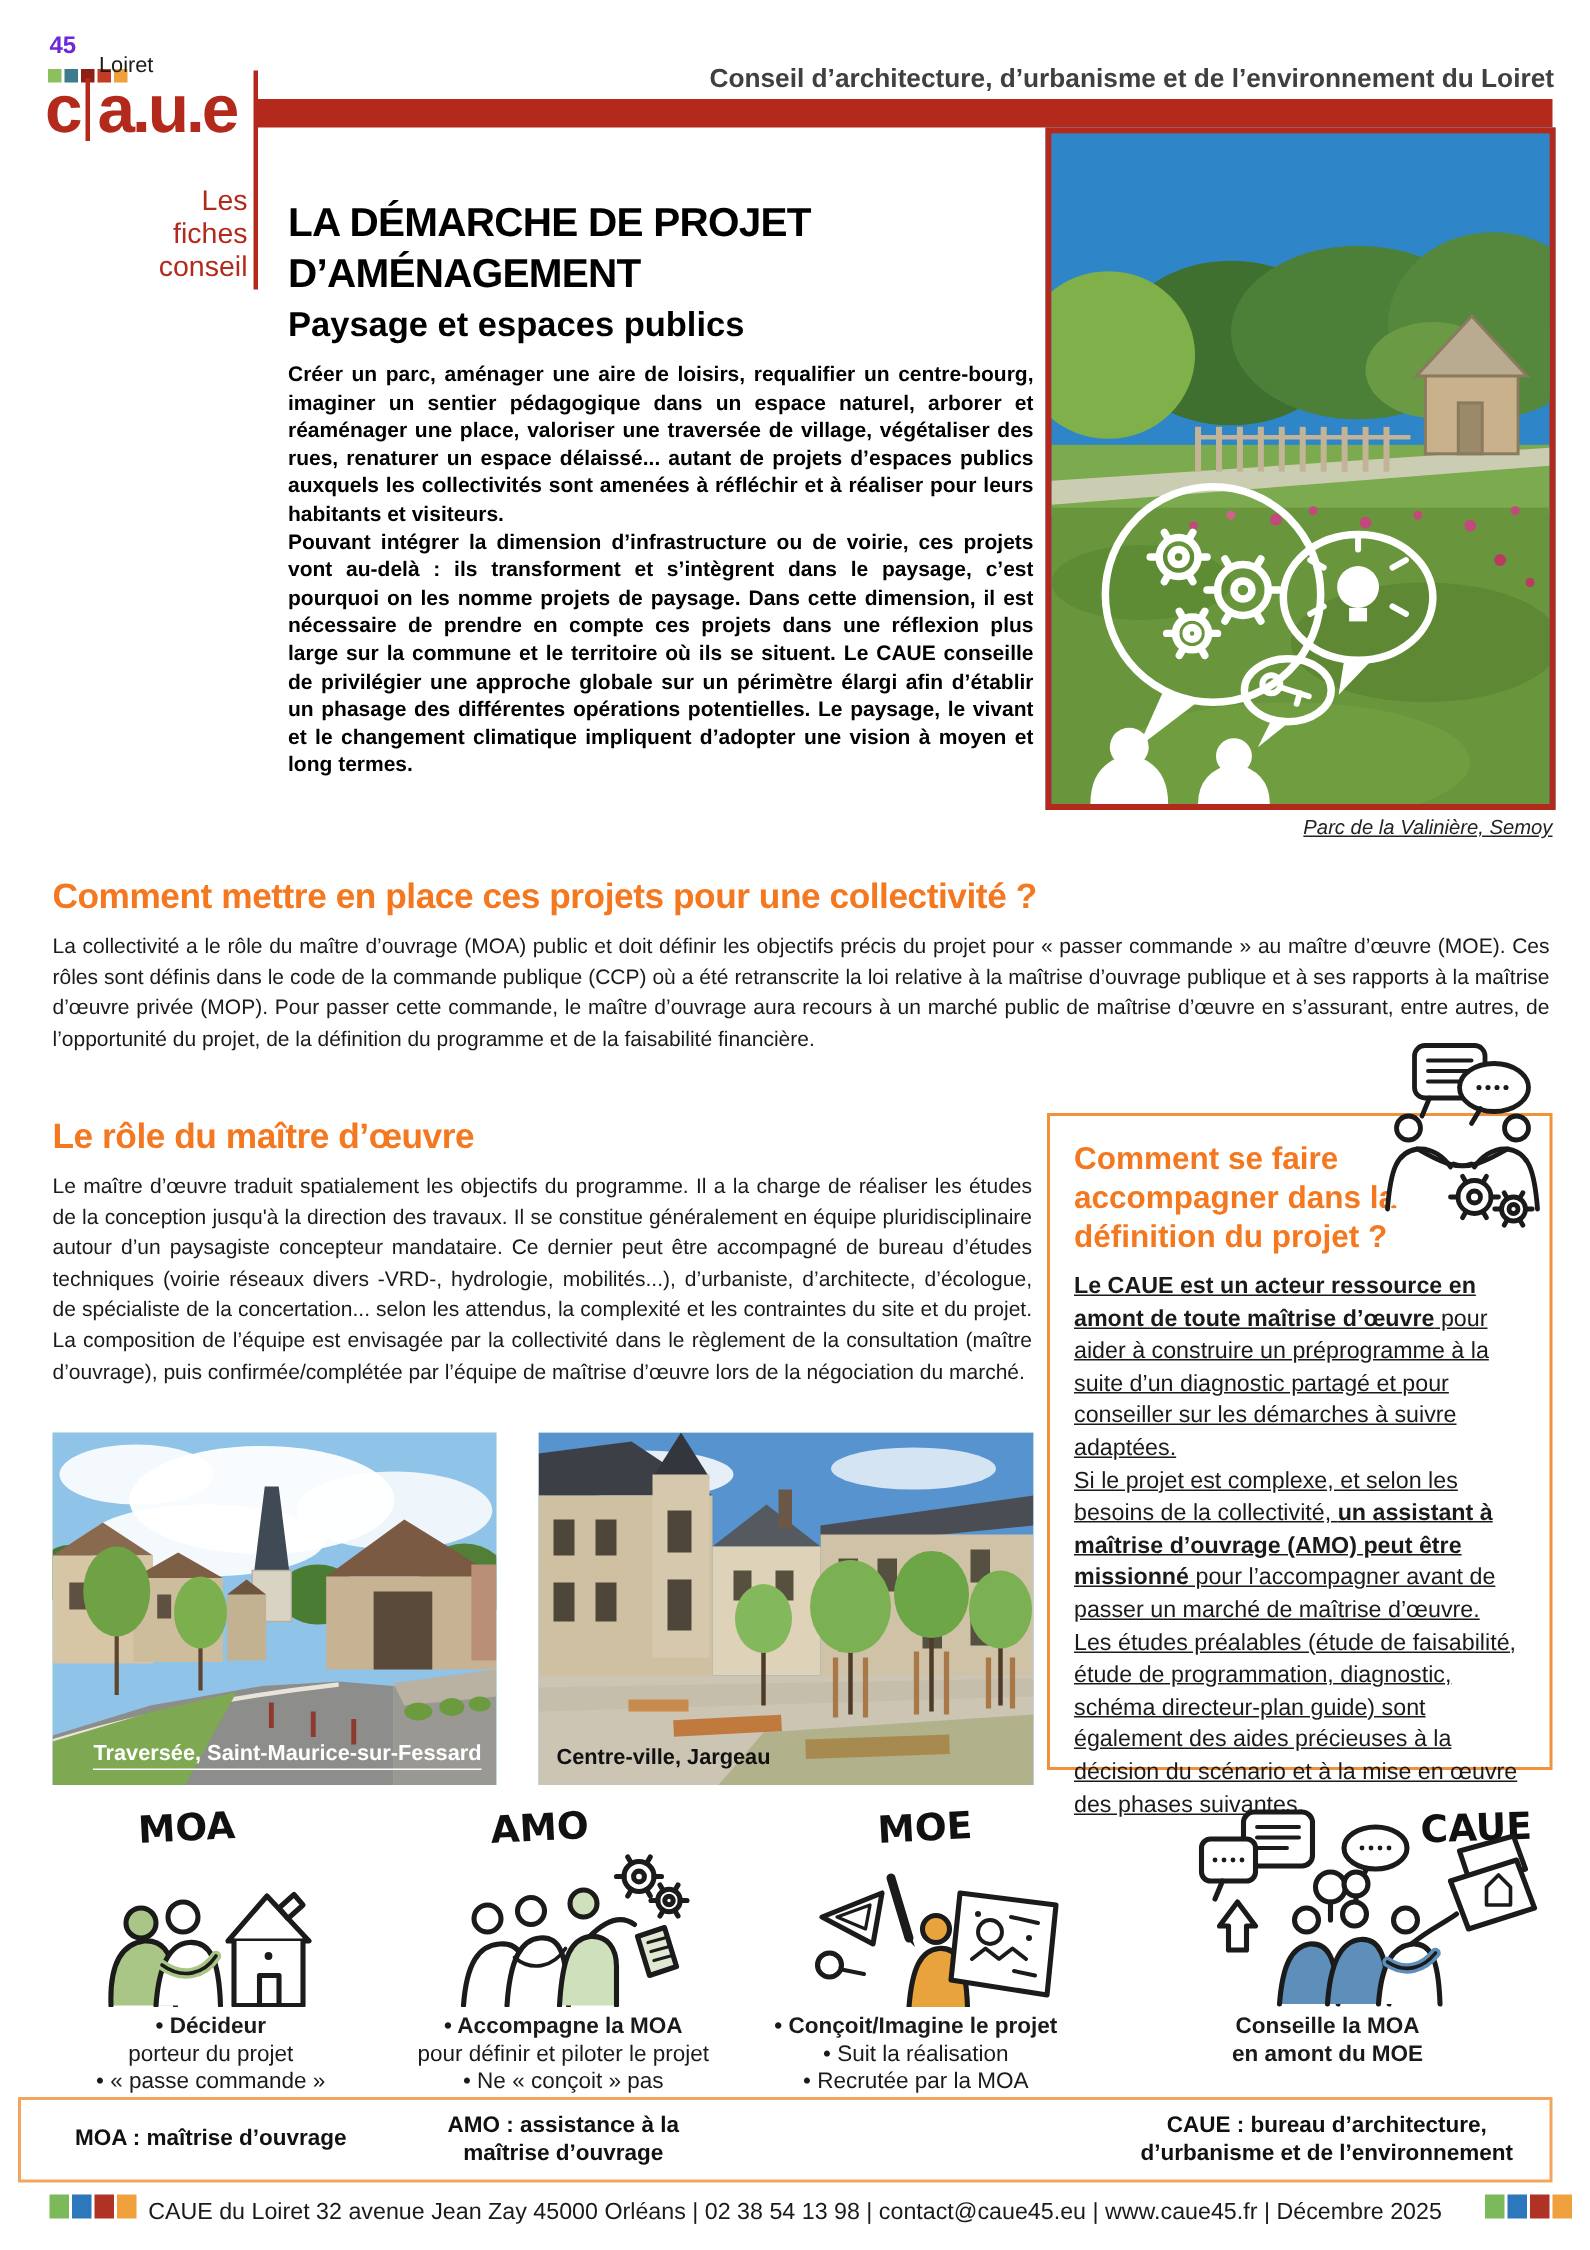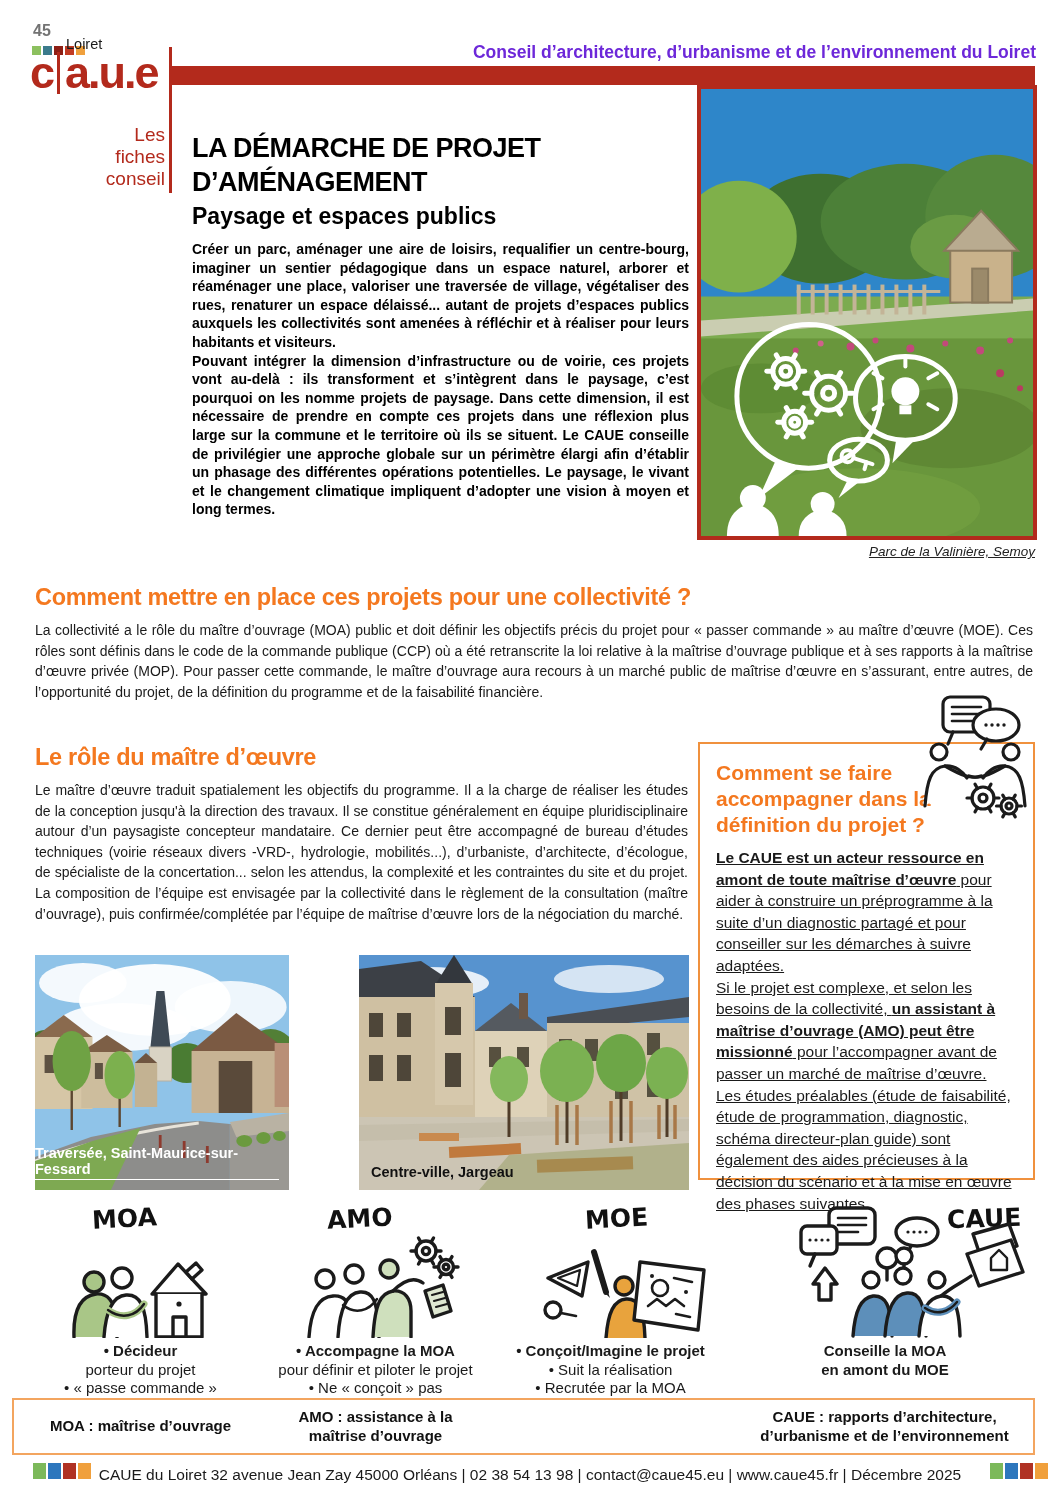--- a/index.html
+++ b/index.html
@@ -1,26 +1,26 @@
 <!DOCTYPE html>
 <html><head>
 <meta charset="utf-8">
 <style>
   html,body{margin:0;padding:0;background:#e8e8e8;}
   .page{position:relative;width:1060px;height:1500px;background:#fff;margin:0 auto;
         font-family:"Liberation Sans",sans-serif;color:#111;overflow:hidden;}
   
-  .pagenum{position:absolute;left:33px;top:22px;font-size:16px;font-weight:700;color:#737373;}
+  .pagenum{position:absolute;left:33px;top:22px;font-size:16px;font-weight:700;color:#6d28d9;}
   .hdr-squares{position:absolute;left:32px;top:46px;display:flex;gap:2px;}
   .hdr-squares span{width:9px;height:9px;display:block;}
   .region{position:absolute;left:66px;top:36px;font-size:14.5px;color:#1a1a1a;}
   .logo{position:absolute;left:30px;top:50px;display:flex;align-items:center;
         font-size:45px;font-weight:700;color:#b32a1c;letter-spacing:-2px;line-height:1;}
   .logo .bar{width:3px;height:42px;background:#b32a1c;margin:0 5px 0 4px;}
-  .org-title{position:absolute;right:24px;top:42px;font-size:17.5px;font-weight:700;color:#6d28d9;}
+  .org-title{position:absolute;right:24px;top:42px;font-size:17.5px;font-weight:700;color:#404040;}
   .red-bar{position:absolute;left:171px;top:66px;width:864px;height:19px;background:#b32a1c;}
   .red-vline{position:absolute;left:169px;top:47px;width:3px;height:146px;background:#b32a1c;}
   .series{position:absolute;left:55px;top:124px;width:110px;text-align:right;
           color:#b32a1c;font-size:19px;line-height:22px;font-weight:400;}
   
   .title{position:absolute;left:192px;top:131px;font-size:27px;font-weight:700;
          letter-spacing:-.5px;line-height:34px;color:#000;}
   .subtitle{position:absolute;left:192px;top:203px;font-size:23px;font-weight:700;color:#000;}
   .intro{position:absolute;left:192px;top:240px;width:497px;height:318px;overflow:hidden;
          font-size:14px;font-weight:700;line-height:18.6px;text-align:justify;color:#000;}
@@ -211,21 +211,21 @@
   <div class="h-orange" style="left:35px;top:584px;">Comment mettre en place ces projets pour une collectivité ?</div>
   <div class="body-txt" style="left:35px;top:620px;width:998px;height:96px;overflow:hidden;">
     <p>La collectivité a le rôle du maître d’ouvrage (MOA) public et doit définir les objectifs précis du projet pour « passer commande » au maître d’œuvre (MOE). Ces rôles sont définis dans le code de la commande publique (CCP) où a été retranscrite la loi relative à la maîtrise d’ouvrage publique et à ses rapports à la maîtrise d’œuvre privée (MOP). Pour passer cette commande, le maître d’ouvrage aura recours à un marché public de maîtrise d’œuvre en s’assurant, entre autres, de l’opportunité du projet, de la définition du programme et de la faisabilité financière.</p>
   </div>
 
   <div class="h-orange" style="left:35px;top:744px;">Le rôle du maître d’œuvre</div>
   <div class="body-txt" style="left:35px;top:780px;width:653px;height:168px;overflow:hidden;">
     <p>Le maître d’œuvre traduit spatialement les objectifs du programme. Il a la charge de réaliser les études de la conception jusqu'à la direction des travaux. Il se constitue généralement en équipe pluridisciplinaire autour d’un paysagiste concepteur mandataire. Ce dernier peut être accompagné de bureau d’études techniques (voirie réseaux divers -VRD-, hydrologie, mobilités...), d’urbaniste, d’architecte, d’écologue, de spécialiste de la concertation... selon les attendus, la complexité et les contraintes du site et du projet. La composition de l’équipe est envisagée par la collectivité dans le règlement de la consultation (maître d’ouvrage), puis confirmée/complétée par l’équipe de maîtrise d’œuvre lors de la négociation du marché.</p>
   </div>
 
-  <div class="photo" style="left:35px;width:254px;">
+  <div class="photo" style="left:35px;width:296px;">
     <svg viewBox="0 0 318 235" preserveAspectRatio="none">
       <rect width="318" height="235" fill="#8fc3e8"></rect>
       <ellipse cx="150" cy="45" rx="95" ry="36" fill="#fff" opacity=".95"></ellipse>
       <ellipse cx="60" cy="28" rx="55" ry="20" fill="#fff" opacity=".9"></ellipse>
       <ellipse cx="245" cy="52" rx="70" ry="26" fill="#fff" opacity=".85"></ellipse>
       <ellipse cx="110" cy="72" rx="85" ry="24" fill="#fff" opacity=".9"></ellipse>
       <ellipse cx="190" cy="108" rx="28" ry="20" fill="#4a7c33"></ellipse>
       <ellipse cx="295" cy="100" rx="32" ry="26" fill="#527f36"></ellipse>
       <ellipse cx="12" cy="95" rx="22" ry="20" fill="#48762f"></ellipse>
       <g>
@@ -532,21 +532,21 @@
 
   <div class="legend"></div>
   <div class="legend-cell" style="left:38px;width:205px;top:1416px;">
     <div>MOA : maîtrise d’ouvrage</div>
   </div>
   <div class="legend-cell" style="left:268px;width:215px;">
     <div>AMO : assistance à la</div>
     <div>maîtrise d’ouvrage</div>
   </div>
   <div class="legend-cell" style="left:752px;width:265px;">
-    <div>CAUE : rapports d’architecture,</div>
+    <div>CAUE : bureau d’architecture,</div>
     <div>d’urbanisme et de l’environnement</div>
   </div>
 
   <div class="ft-squares" style="left:33px;">
     <span style="background:#7cb95a"></span>
       <span style="background:#2d77bd"></span>
     <span style="background:#b03224"></span>
       <span style="background:#f0a03c"></span>
   </div>
   <div class="footer-text">CAUE du Loiret 32 avenue Jean Zay 45000 Orléans | 02 38 54 13 98 | contact@caue45.eu | www.caue45.fr | Décembre 2025</div>

